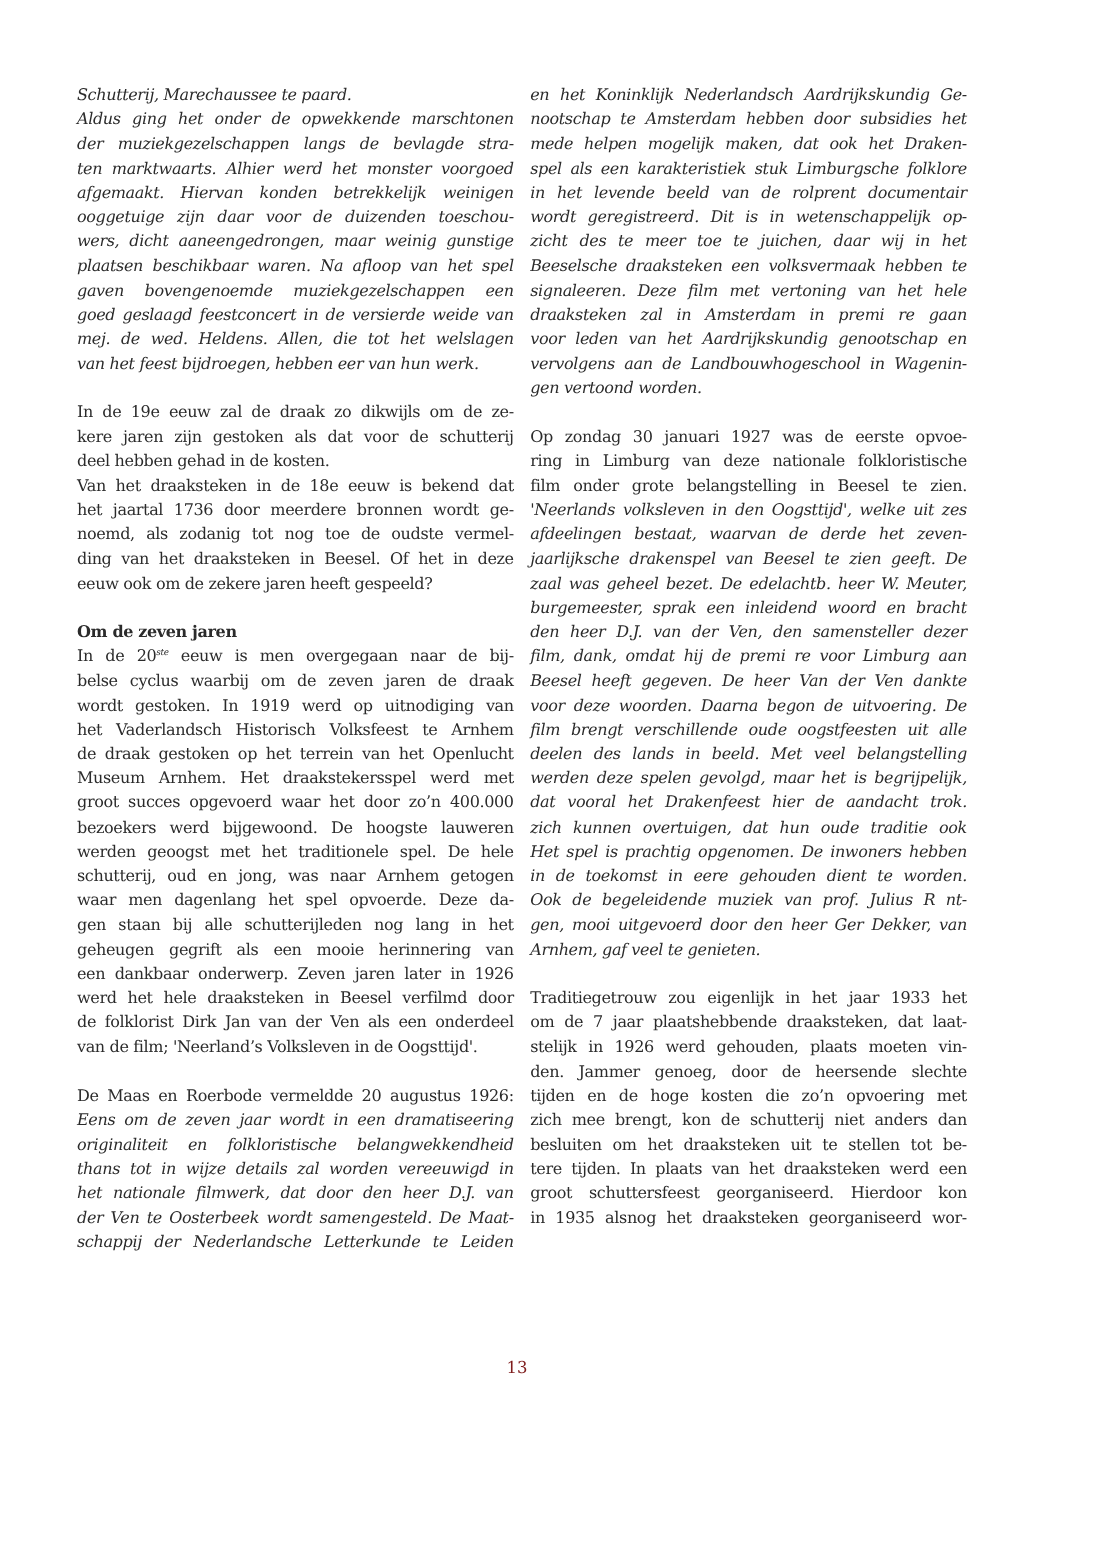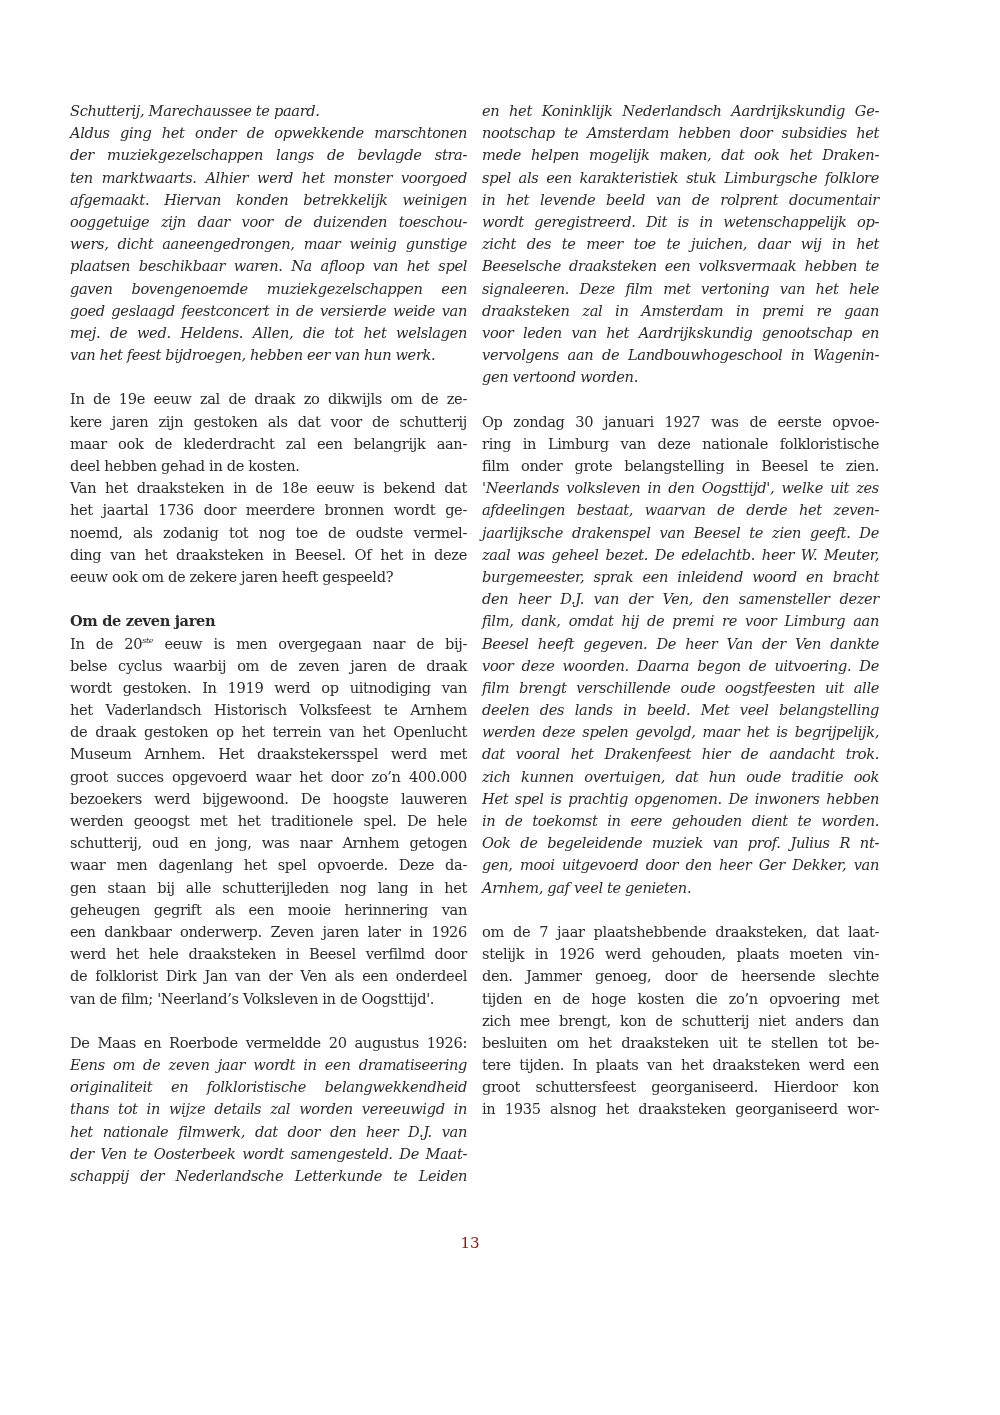--- a/index.html
+++ b/index.html
@@ -1,18 +1,18 @@
 <!DOCTYPE html>
 <html><head>
 <meta charset="utf-8">
 <style>
   html, body { margin: 0; padding: 0; background: #ffffff; }
   body { width: 1000px; height: 1415px; position: relative; overflow: hidden; }
   .page { position: absolute; left: 0; top: 0; width: 1000px; height: 1415px; background: #fff; color: #2b2b2b; }
-  .col { position: absolute; top: 76px; width: 397px; font-family: "DejaVu Serif", serif; font-size: 14.6px; letter-spacing: -0.35px; margin-top: 24px; }
+  .col { position: absolute; top: 76px; width: 397px; font-family: "DejaVu Serif", serif; font-size: 14.6px; letter-spacing: -0.35px; }
   .col.left { left: 70px; }
   .col.right { left: 482px; }
   .line { height: 22.2px; line-height: 22.2px; white-space: nowrap; text-align: justify; text-align-last: justify; overflow: visible; }
   .line.last { text-align-last: left; }
   .it { font-style: italic; }
   .gap { height: 22.2px; }
   .heading { font-weight: bold; text-align-last: left; }
   sup { font-size: 8px; line-height: 0; vertical-align: 6px; font-style: italic; }
   .page-number { position: absolute; top: 1234px; left: 0; width: 940px; text-align: center; font-family: "DejaVu Serif", serif; font-size: 15px; color: #7f1d1d; }
 </style>
@@ -34,21 +34,20 @@
       <div class="line">gaven bovengenoemde muziekgezelschappen een</div>
       <div class="line">goed geslaagd feestconcert in de versierde weide van</div>
       <div class="line">mej. de wed. Heldens. Allen, die tot het welslagen</div>
       <div class="line last">van het feest bijdroegen, hebben eer van hun werk.</div>
     </div>
     <div class="gap"></div>
 
     <div>
       <div class="line">In de 19e eeuw zal de draak zo dikwijls om de ze-</div>
       <div class="line">kere jaren zijn gestoken als dat voor de schutterij</div>
-      <div class="line">maar ook de klederdracht zal een belangrijk aan-</div>
       <div class="line last">deel hebben gehad in de kosten.</div>
     </div>
     <div>
       <div class="line">Van het draaksteken in de 18e eeuw is bekend dat</div>
       <div class="line">het jaartal 1736 door meerdere bronnen wordt ge-</div>
       <div class="line">noemd, als zodanig tot nog toe de oudste vermel-</div>
       <div class="line">ding van het draaksteken in Beesel. Of het in deze</div>
       <div class="line last">eeuw ook om de zekere jaren heeft gespeeld?</div>
     </div>
     <div class="gap"></div>
@@ -128,20 +127,21 @@
         <div class="line">Het spel is prachtig opgenomen. De inwoners hebben</div>
         <div class="line">in de toekomst in eere gehouden dient te worden.</div>
         <div class="line">Ook de begeleidende muziek van prof. Julius R  nt-</div>
         <div class="line">gen, mooi uitgevoerd door den heer Ger Dekker, van</div>
         <div class="line last">Arnhem, gaf veel te genieten.</div>
       </div>
     </div>
     <div class="gap"></div>
 
     <div>
+      <div class="line">Traditiegetrouw zou eigenlijk in het jaar 1933 het</div>
       <div class="line">om de 7 jaar plaatshebbende draaksteken, dat laat-</div>
       <div class="line">stelijk in 1926 werd gehouden, plaats moeten vin-</div>
       <div class="line">den. Jammer genoeg, door de heersende slechte</div>
       <div class="line">tijden en de hoge kosten  die zo’n opvoering met</div>
       <div class="line">zich mee brengt, kon de schutterij  niet anders dan</div>
       <div class="line">besluiten om het draaksteken uit te stellen tot be-</div>
       <div class="line">tere tijden. In plaats van het draaksteken werd een</div>
       <div class="line">groot schuttersfeest georganiseerd. Hierdoor kon</div>
       <div class="line">in 1935 alsnog het draaksteken georganiseerd wor-</div>
     </div>

